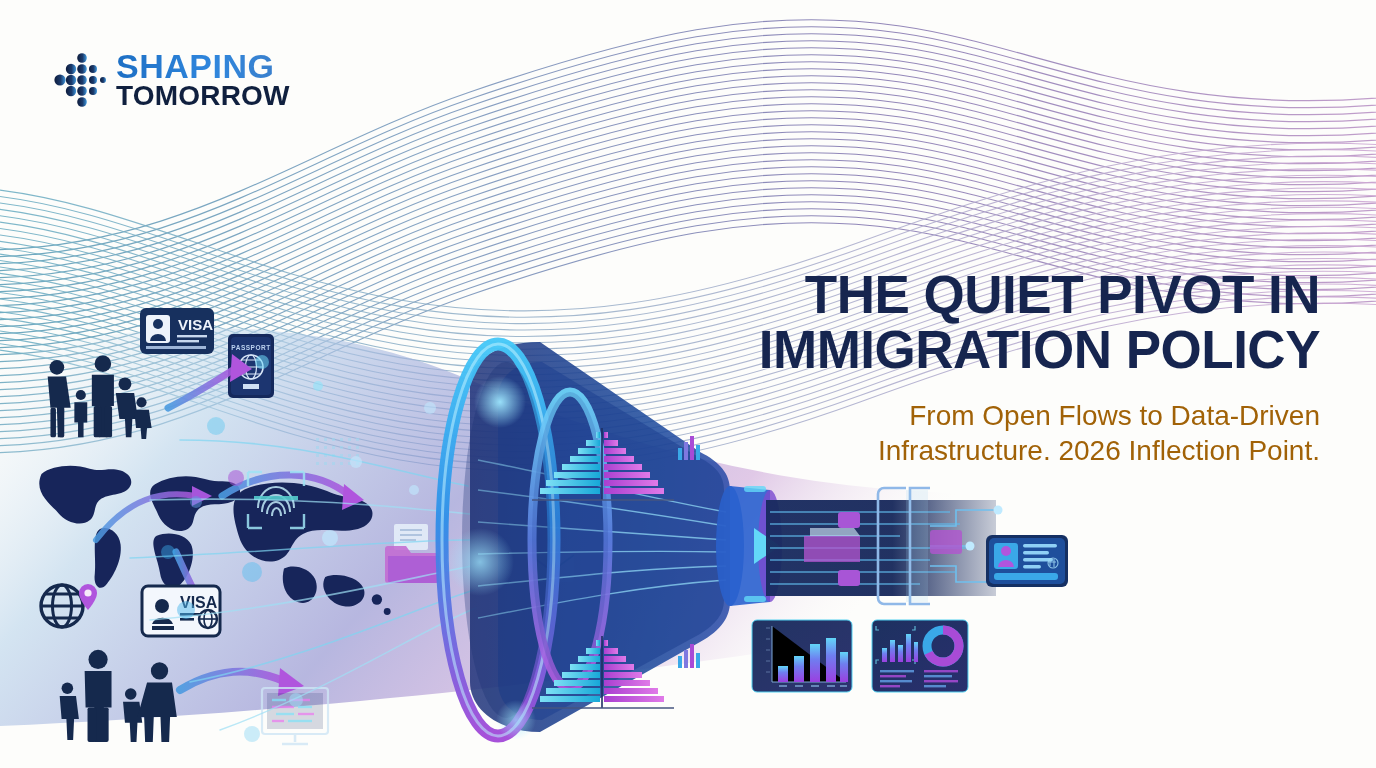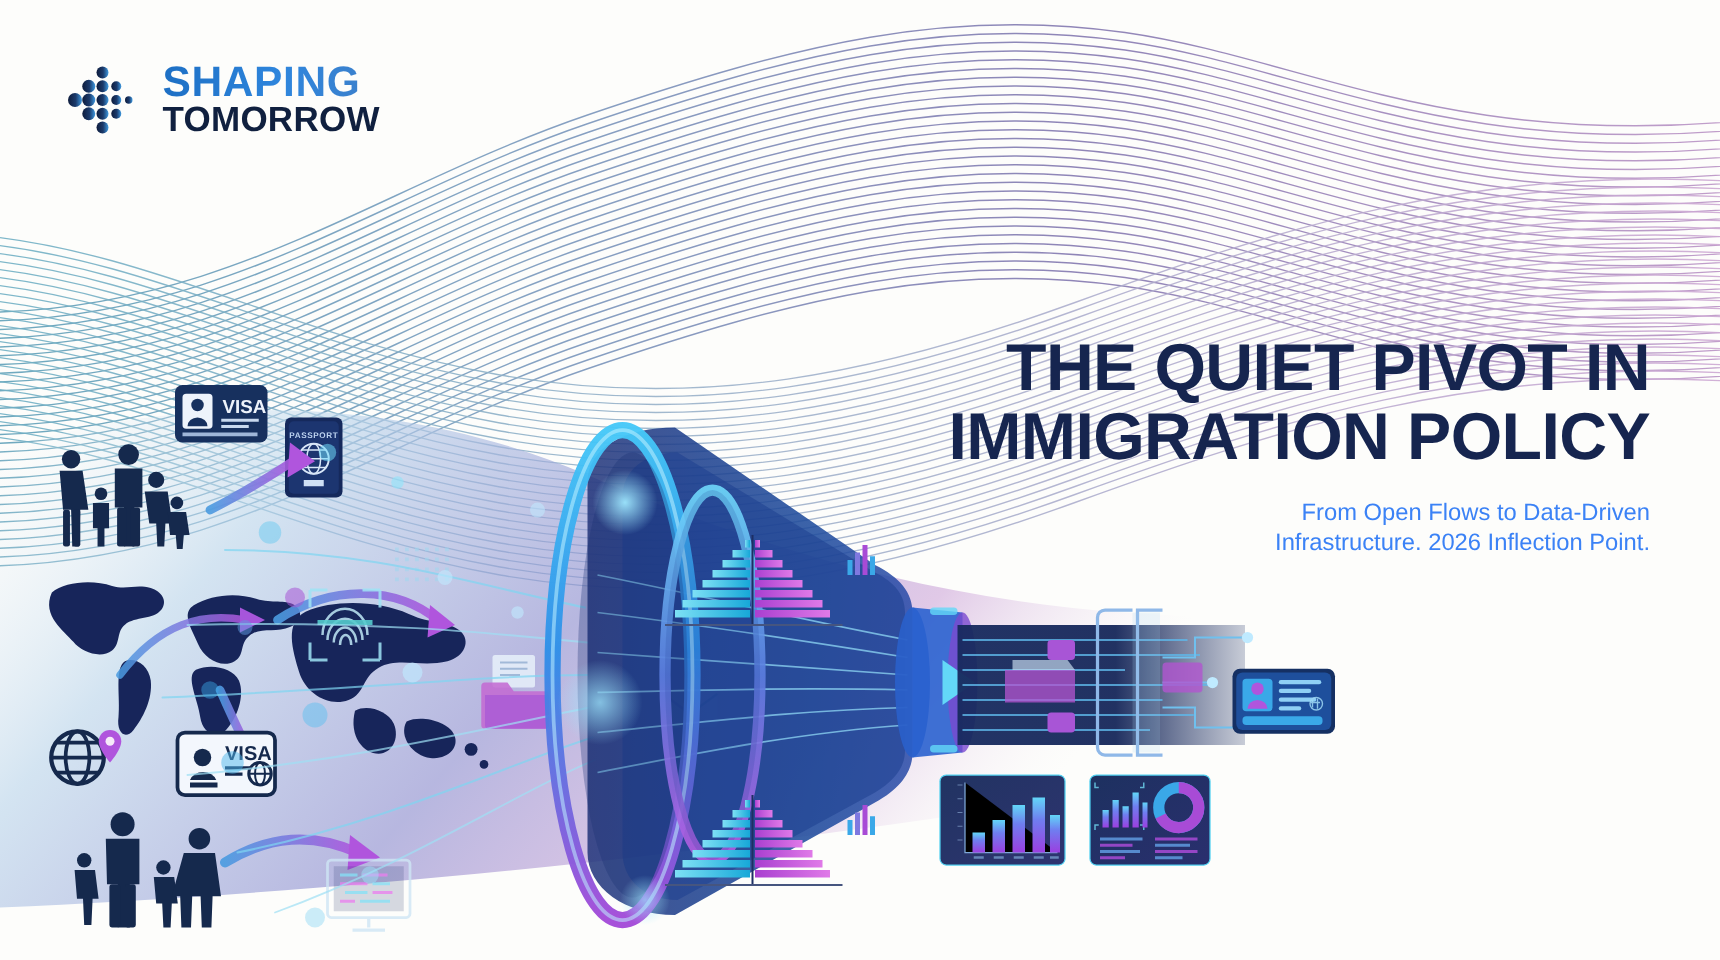--- a/index.html
+++ b/index.html
@@ -8,39 +8,39 @@
     background:#fdfdfb;
     font-family:"Liberation Sans", sans-serif;
     position:relative;
   }
   #stage { position:absolute; inset:0; width:1376px; height:768px; overflow:hidden; background:#fdfdfb; }
 
   
   .waves { position:absolute; inset:0; pointer-events:none; }
 
   
-  .logo { position:absolute; left:54px; top:48px; display:flex; align-items:center; gap:14px; }
+  .logo { position:absolute; left:54px; top:48px; display:flex; align-items:center; }
   .logo-dots { width:62px; height:64px; }
   .logo-words { display:flex; flex-direction:column; line-height:0.92; }
   .logo-line1 {
     font-size:34px; font-weight:bold; letter-spacing:0.5px;
     background:linear-gradient(90deg,#1d6fc4 0%,#2f86dd 55%,#3d7fc9 100%);
     -webkit-background-clip:text; background-clip:text; color:transparent;
   }
   .logo-line2 { font-size:28px; font-weight:bold; letter-spacing:0.2px; color:#10203f; }
 
   
   .headline { position:absolute; right:56px; top:268px; width:640px; text-align:right; }
   .headline h1 {
     font-size:53px; line-height:1.03; font-weight:bold; letter-spacing:-0.5px;
     color:#16254f; text-shadow:0 1px 0 rgba(255,255,255,.4);
   }
   .headline h1 .l2 { display:block; }
   .subtitle {
-    margin-top:22px; font-size:19px; line-height:1.24; color:#3b82f6; font-weight:400;
+    margin-top:22px; font-size:28px; line-height:1.24; color:#a16207; font-weight:400;
     text-align:right;
   }
   .subtitle .s2 { display:block; }
 
   
   .illus { position:absolute; left:0; top:290px; width:1110px; height:478px; }
   .lbl { font-family:"Liberation Sans", sans-serif; font-weight:bold; }
 </style>
 </head>
 <body>

